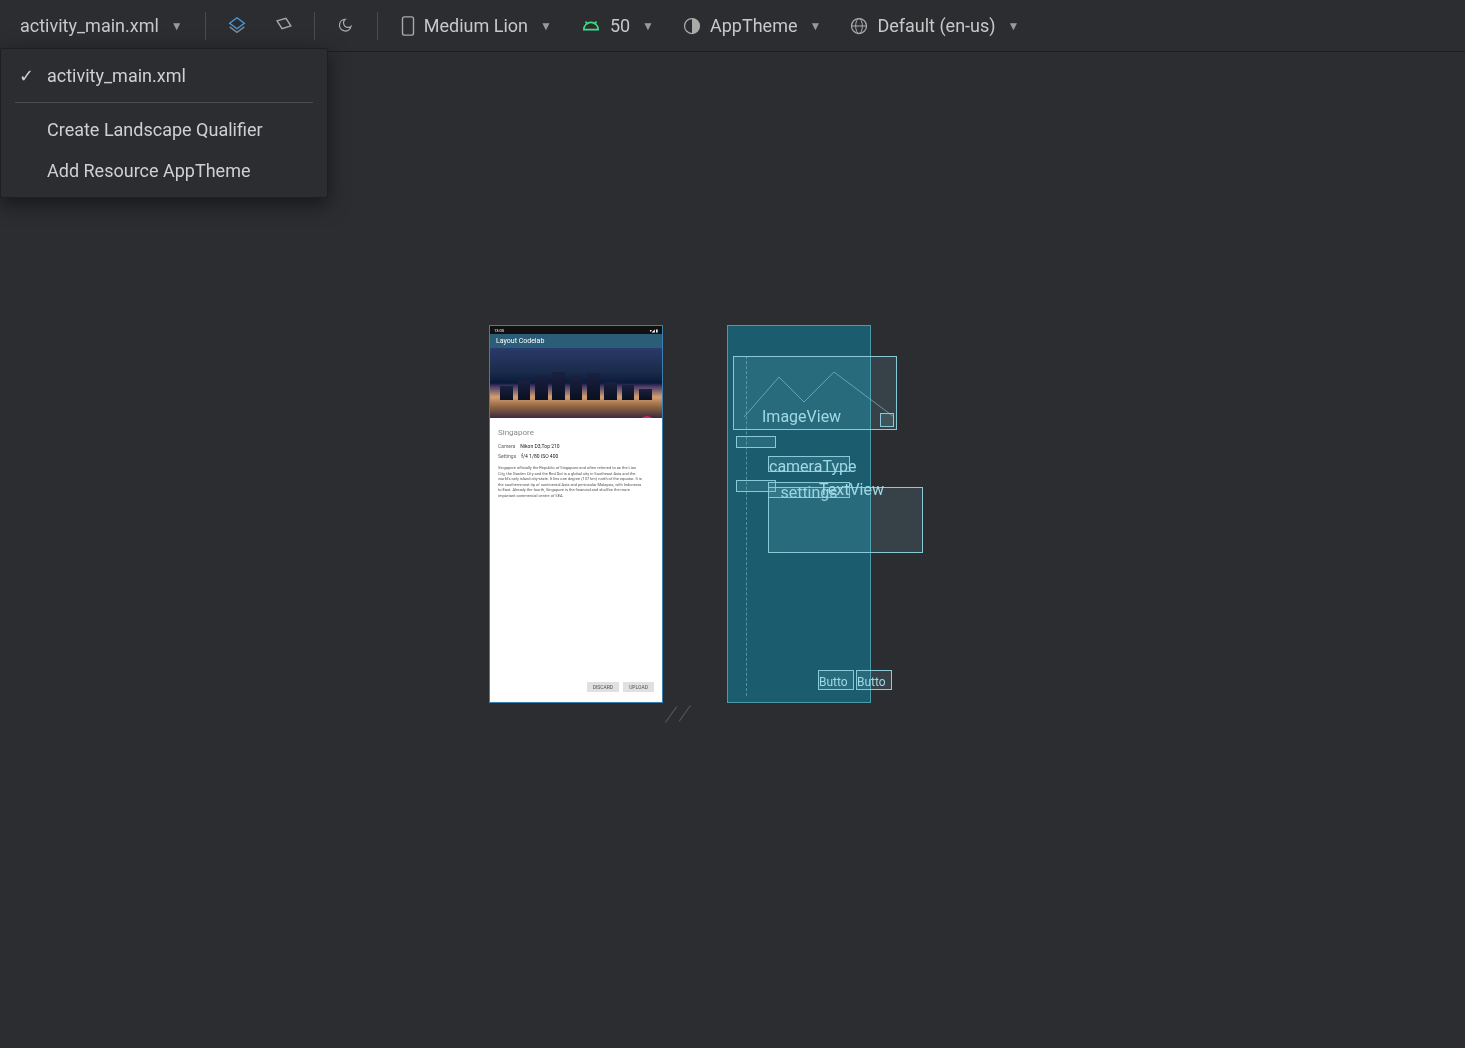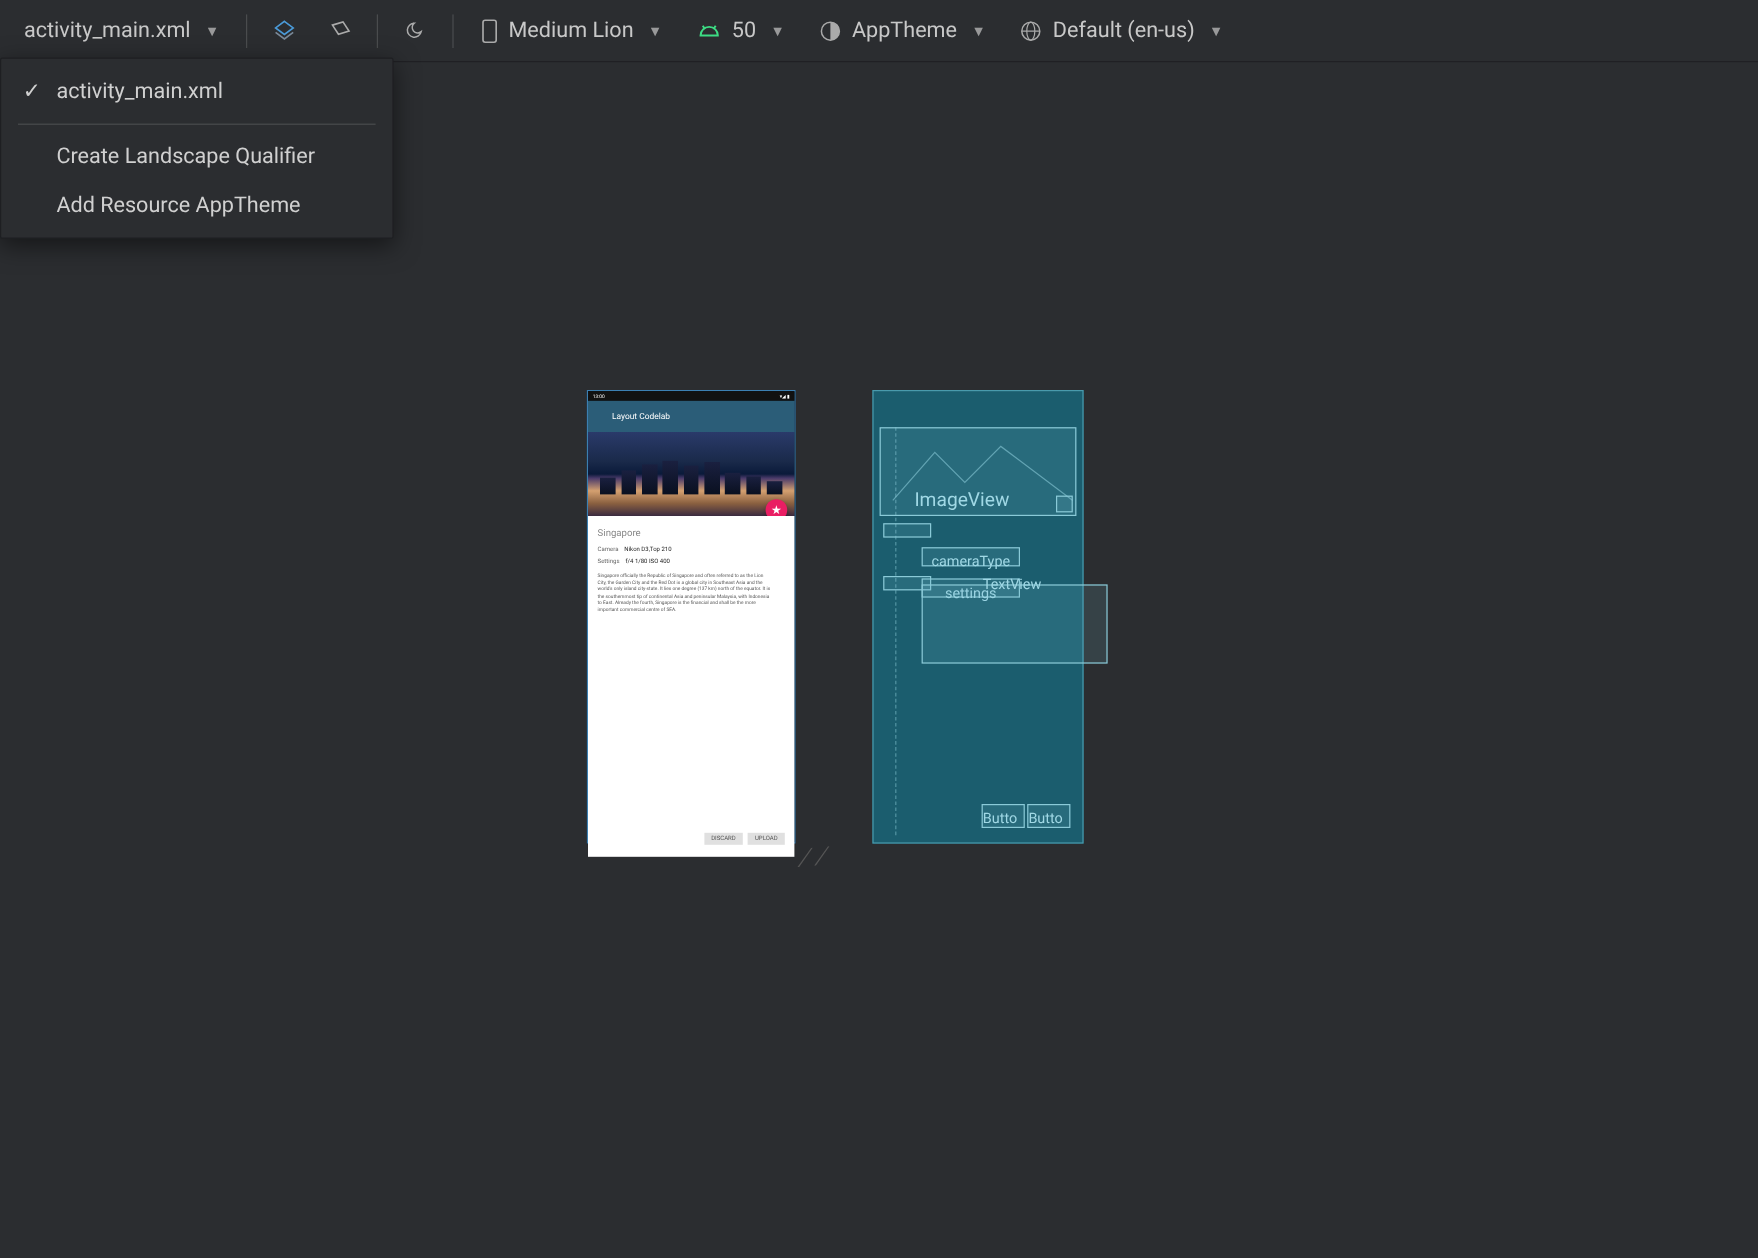--- a/index.html
+++ b/index.html
@@ -92,27 +92,27 @@
       height: 8px;
       background: #111;
       display: flex;
       justify-content: space-between;
       align-items: center;
       padding: 0 4px;
       font-size: 4px;
       color: #fff;
     }
     .appbar {
-      height: 26px;
+      height: 14px;
       background: #2b5d78;
       color: #fff;
       font-size: 7px;
       display: flex;
       align-items: center;
-      padding: 0 20px;
+      padding: 0 6px;
     }
     .hero {
       height: 70px;
       background: linear-gradient(180deg, #2a3a6a 0%, #1a2a4a 35%, #0a1a3a 50%, #4a3a6a 55%, #d4a070 70%, #8a6040 85%, #3a2a40 100%);
       position: relative;
       overflow: hidden;
     }
     .skyline {
       position: absolute;
       bottom: 18px;
@@ -172,33 +172,33 @@
       left: 664px;
       top: 650px;
       font-size: 20px;
       color: #555;
       transform: rotate(-5deg);
     }
     .preview-blueprint {
       position: absolute;
       left: 727px;
       top: 273px;
-      width: 176px;
+      width: 144px;
       height: 378px;
       background: #1b5d6e;
       border: 1px solid #4a9aac;
     }
     .bp-box {
       position: absolute;
       border: 1px solid #8acad8;
       background: rgba(120,190,210,0.15);
     }
     .bp-label {
       color: #a0d8e5;
-      font-size: 12px;
+      font-size: 16px;
       position: absolute;
       white-space: nowrap;
     }
     .bp-dashed {
       position: absolute;
       border-left: 1px dashed #8acad8;
       opacity: 0.5;
     }
   </style>
 </head>

